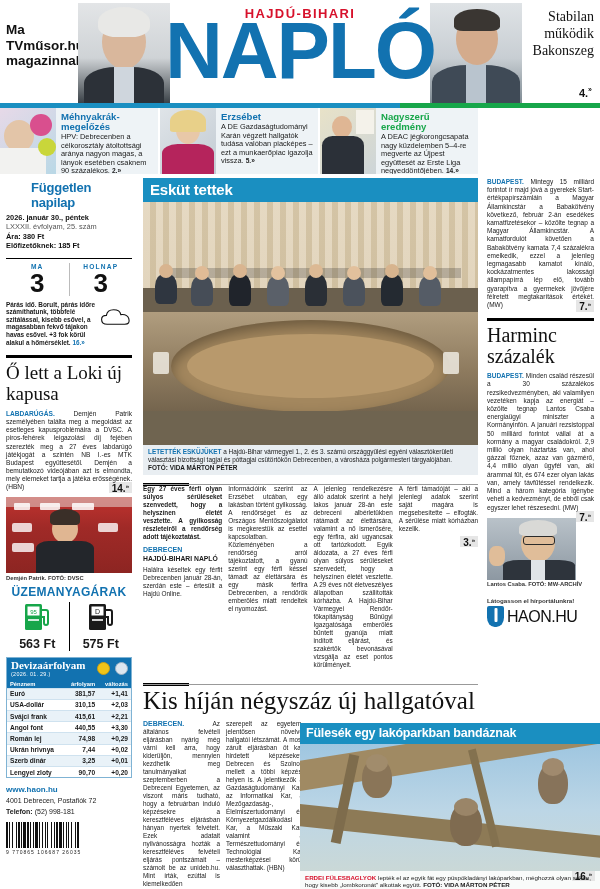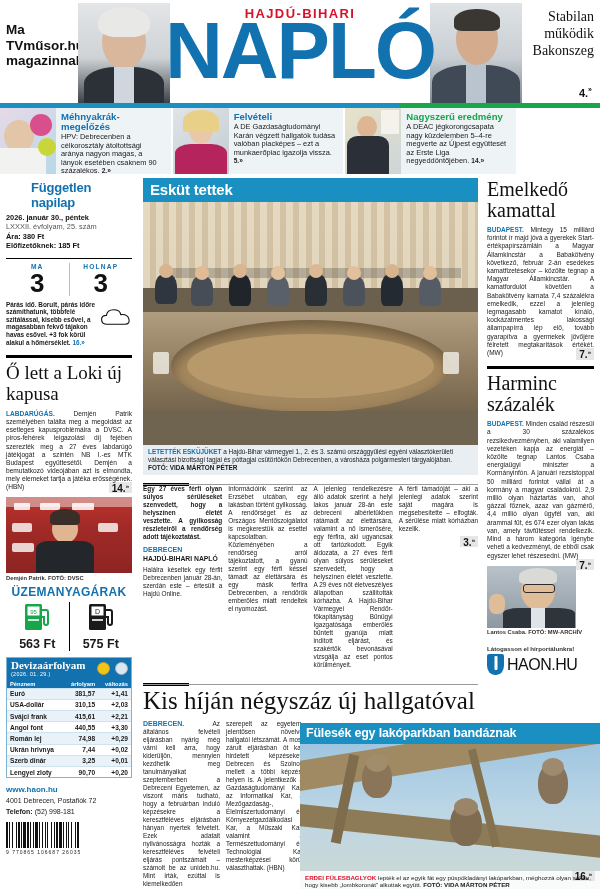--- a/index.html
+++ b/index.html
@@ -41,21 +41,21 @@
   }
   .portrait.left{left:78px;}
   .portrait.right{right:78px;}
   .ph-bg{position:absolute;inset:0;background:#d9dde2;}
   .ph-head{position:absolute;border-radius:50%;}
   .ph-body{position:absolute;border-radius:40% 40% 0 0;}
 
   
   .teaser-top-rule{display:flex;width:600px;height:5px;}
   .teaser-top-rule span{flex:1;}
-  .teasers{display:flex;width:516px;height:66px;background:#eef3f6;}
+  .teasers{display:flex;width:478px;height:66px;background:#eef3f6;}
   .teaser{flex:1;display:flex;overflow:hidden;position:relative;}
   .teaser + .teaser{border-left:2px solid #fff;}
   .t-img{width:56px;flex:0 0 56px;position:relative;overflow:hidden;background:#cfd6db;}
   .t-txt{padding:4px 5px 0 5px;flex:1;min-width:0;}
   .t-title{font-weight:bold;font-size:9.6px;line-height:10px;margin-bottom:1px;}
   .t-body{font-size:7.4px;line-height:8.6px;color:#1a1a1a;}
   .t-body b.pg{font-size:6.6px;}
   .t1 .t-title{color:#1272b0;}
   .t2 .t-title{color:#1272b0;}
   .t3 .t-title{color:#17a64a;}
@@ -250,21 +250,21 @@
       </div>
     </div>
 
     <div class="teaser t2">
       <div class="t-img" style="background:linear-gradient(140deg,#dfe4e8,#c2cbd3);">
         <div style="position:absolute;left:16px;top:8px;width:24px;height:28px;border-radius:50%;background:#e8c8a8;"></div>
         <div style="position:absolute;left:10px;top:2px;width:36px;height:22px;border-radius:50% 50% 10% 10%;background:#e8d089;"></div>
         <div style="position:absolute;left:2px;top:36px;width:52px;height:30px;background:#b5245c;border-radius:30% 30% 0 0;"></div>
       </div>
       <div class="t-txt">
-        <div class="t-title">Felvételi</div>
+        <div class="t-title">Erzsébet</div>
         <div class="t-body"><span>A DE Gazdaságtudományi Karán végzett hallgatók tudása valóban piacképes – ezt a munkaerőpiac igazolja vissza.</span> <b class="pg">5.</b><b class="pg">»</b></div>
       </div>
     </div>
 
     <div class="teaser t3">
       <div class="t-img" style="background:linear-gradient(140deg,#e8e2c8,#cdd5d8);">
         <div style="position:absolute;left:12px;top:8px;width:20px;height:22px;border-radius:50%;background:#dfb694;"></div>
         <div style="position:absolute;left:2px;top:28px;width:42px;height:38px;background:#2b3038;border-radius:25% 25% 0 0;"></div>
         <div style="position:absolute;left:36px;top:2px;width:18px;height:24px;background:#f4f2ea;"></div>
       </div>
@@ -552,21 +552,20 @@
         </div>
         <div class="c">
           <p class="first">szerepelt az egyetem, jelentősen növelve hallgatói létszámát. A most zárult eljárásban öt kar hirdetett képzéseket, Debrecen és Szolnok mellett a többi képzési helyen is. A jelentkezők a Gazdaságtudományi Kar, az Informatikai Kar, a Mezőgazdaság-, Élelmiszertudományi és Környezetgazdálkodási Kar, a Műszaki Kar, valamint a Természettudományi és Technológiai Kar mesterképzései körül választhattak. (HBN)</p>
 
         </div>
       </div>
     </div>
 
     <div class="col-right">
 
-      <div class="r-h">Emelkedő kamattal</div>
       <div class="r-body">
         <span class="lead">BUDAPEST.</span>
         <span>Mintegy 15 milliárd forintot ír majd jóvá a gyerekek Start-értékpapírszámláin a Magyar Államkincstár a Babakötvény következő, február 2-án esedékes kamatfizetésekor – közölte tegnap a Magyar Államkincstár. A kamatfordulót követően a Babakötvény kamata 7,4 százalékra emelkedik, ezzel a jelenleg legmagasabb kamatot kínáló, kockázatmentes lakossági állampapírrá lép elő, tovább gyarapítva a gyermekek jövőjére félretett megtakarítások értékét. (MW)</span>
         <span class="pgnum"><span>7.</span><sup>»</sup></span>
       </div>
 
       <div class="rule-blk"></div>
 
       <div class="r-h">Harminc százalék</div>
       <div class="r-body">

